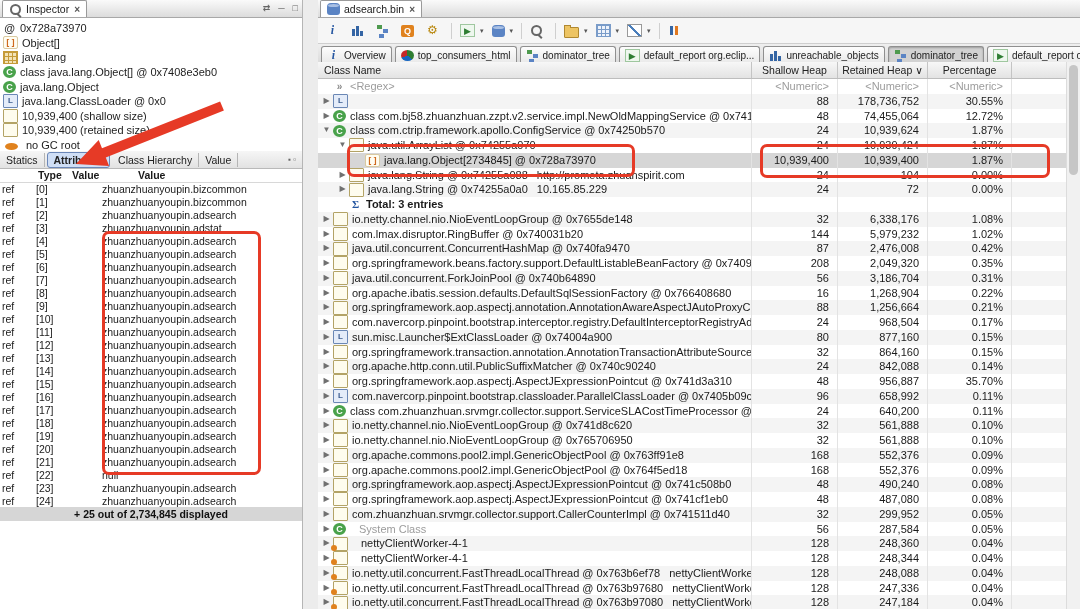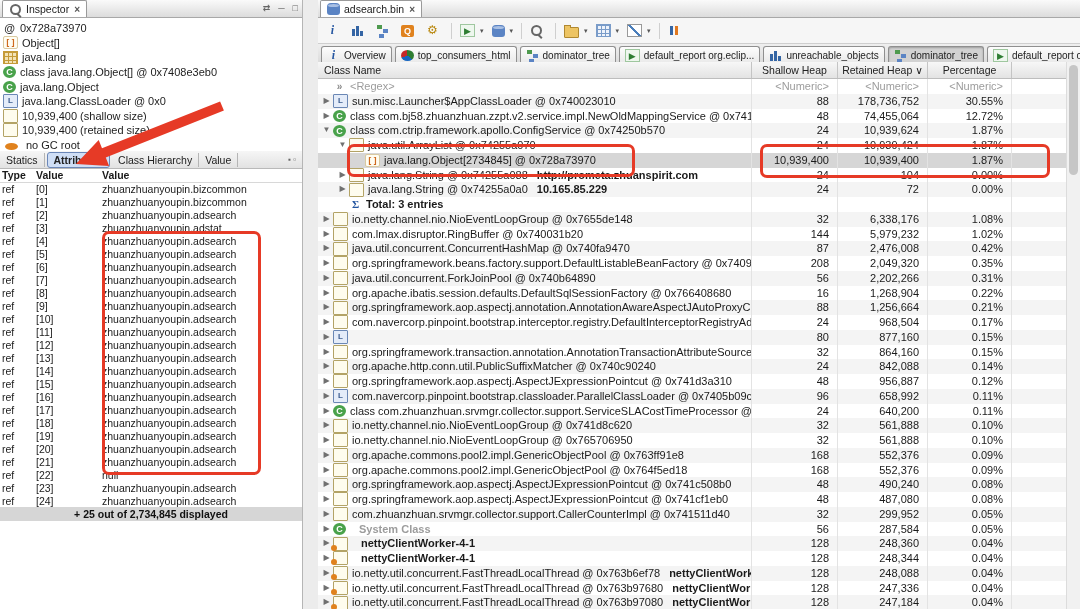--- a/index.html
+++ b/index.html
@@ -55,21 +55,21 @@
   #insp-summary{position:absolute;left:0;top:18px;width:302px;height:133px;overflow:hidden;padding-top:3px;}
   .sumrow{display:flex;align-items:center;height:14.6px;padding-left:3px;font-size:11px;color:#1d1d1d;white-space:nowrap;}
   
   #insp-tabs{position:absolute;left:0;top:151px;width:302px;height:17px;background:linear-gradient(#f6f6f6,#e2e2e2);border-bottom:1px solid #b9b9b9;display:flex;align-items:center;font-size:10.5px;}
   .itab{padding:1px 6px;border-right:1px solid #b5b5b5;color:#222;white-space:nowrap;}
   .itab.active{background:#cfdef5;border:1px solid #6b87b8;border-radius:3px;margin:0 2px;font-weight:bold;}
   #insp-tabs .mini{margin-left:auto;color:#666;font-size:8px;padding-right:4px;letter-spacing:2px;}
   
   #insp-table{position:absolute;left:0;top:168px;width:302px;}
   .trow{display:grid;grid-template-columns:34px 66px 1fr;height:13px;font-size:10.5px;line-height:13px;white-space:nowrap;}
-  .trow.head{font-weight:bold;height:14px;line-height:14px;border-bottom:1px solid #d8d8d8;}
+  .trow.head{font-weight:bold;height:14px;line-height:14px;border-bottom:1px solid #d8d8d8;padding-left:36px;}
   .tcell{overflow:hidden;padding-left:2px;}
   #insp-status{position:absolute;left:0;top:507px;width:302px;height:14px;background:#d6d6d6;font:bold 10.5px/14px "Liberation Sans",sans-serif;text-align:center;color:#111;}
   
   #heap .toolbar{height:25px;background:#f6f6f6;border-bottom:1px solid #cfcfcf;display:flex;align-items:center;padding-left:4px;}
   .tbtn{display:flex;align-items:center;padding:2px 3px;margin:0 1px;border-radius:2px;}
   .tsep{width:1px;height:16px;background:#cfcfcf;margin:0 4px;}
   #viewtabs{height:20px;background:linear-gradient(#efefef,#dadada);border-bottom:1px solid #a8a8a8;display:flex;align-items:stretch;font-size:10px;overflow:hidden;}
   .viewtab{display:flex;align-items:center;border:1px solid #8f8f8f;border-bottom:none;border-radius:3px 3px 0 0;background:linear-gradient(#fdfdfd,#e8e8e8);padding:0 5px;margin:2px 0 0 3px;white-space:nowrap;color:#222;}
   .viewtab.active{background:#d2d2d2;box-shadow:inset 0 1px 2px rgba(0,0,0,.25);}
   
@@ -80,21 +80,21 @@
   .hhead .hcell.first{text-align:left;padding-left:6px;}
   .hrow{height:14.75px;font-size:11px;line-height:14.75px;white-space:nowrap;}
   .hrow.stripe{background:#f4f4f4;}
   .hrow.sel{background:#d6d6d6;}
   .hcell{overflow:hidden;}
   .hcell.name{display:flex;align-items:center;border-right:1px solid #e3e3e3;}
   .hcell.num{text-align:right;padding-right:8px;border-right:1px solid #e3e3e3;font-variant-numeric:tabular-nums;}
   .hcell.pad{border-right:none;}
   .exp{display:inline-block;width:13px;flex:0 0 13px;text-align:center;color:#707070;font-size:8px;}
   .muted{color:#9c9c9c;}
-  .sfx{margin-left:9px;font-weight:bold;}
+  .sfx{margin-left:9px;}
   .total{font-weight:bold;}
   
   #vscroll{position:absolute;right:0;top:62px;width:13px;height:547px;background:#f1f1f1;border-left:1px solid #dcdcdc;}
   #vscroll .thumb{position:absolute;left:2px;top:3px;width:9px;height:110px;border-radius:5px;background:#c6c6c6;}
   
   .ann{position:absolute;border:3px solid #e63a26;border-radius:7px;pointer-events:none;z-index:40;}
   #ann-arrow{position:absolute;left:0;top:0;width:1080px;height:609px;pointer-events:none;z-index:41;}
 </style>
 </head>
 <body>
@@ -403,21 +403,20 @@
           </div>
           <div class="hcell num muted">&lt;Numeric&gt;</div>
           <div class="hcell num muted">&lt;Numeric&gt;</div>
           <div class="hcell num muted">&lt;Numeric&gt;</div>
           <div class="hcell pad"></div>
         </div>
         <div class="hrow stripe">
           <div class="hcell name" style="padding-left: 2px;">
             <span class="exp">▶</span>
             <span class="ic ic-cldoc">L</span>
-            <span>sun.misc.Launcher$AppClassLoader @ 0x740023010</span>
           </div>
           <div class="hcell num">88</div>
           <div class="hcell num">178,736,752</div>
           <div class="hcell num">30.55%</div>
           <div class="hcell pad"></div>
         </div>
         <div class="hrow">
           <div class="hcell name" style="padding-left: 2px;">
             <span class="exp">▶</span>
             <span class="ic ic-class">C</span>
@@ -540,21 +539,21 @@
           <div class="hcell num">0.35%</div>
           <div class="hcell pad"></div>
         </div>
         <div class="hrow stripe">
           <div class="hcell name" style="padding-left: 2px;">
             <span class="exp">▶</span>
             <span class="ic ic-doc"></span>
             <span>java.util.concurrent.ForkJoinPool @ 0x740b64890</span>
           </div>
           <div class="hcell num">56</div>
-          <div class="hcell num">2,202,266</div>
+          <div class="hcell num">3,186,704</div>
           <div class="hcell num">0.31%</div>
           <div class="hcell pad"></div>
         </div>
         <div class="hrow">
           <div class="hcell name" style="padding-left: 2px;">
             <span class="exp">▶</span>
             <span class="ic ic-doc"></span>
             <span>org.apache.ibatis.session.defaults.DefaultSqlSessionFactory @ 0x766408680</span>
           </div>
           <div class="hcell num">16</div>
@@ -581,20 +580,21 @@
           </div>
           <div class="hcell num">24</div>
           <div class="hcell num">968,504</div>
           <div class="hcell num">0.17%</div>
           <div class="hcell pad"></div>
         </div>
         <div class="hrow stripe">
           <div class="hcell name" style="padding-left: 2px;">
             <span class="exp">▶</span>
             <span class="ic ic-cldoc">L</span>
+            <span>sun.misc.Launcher$ExtClassLoader @ 0x74004a900</span>
           </div>
           <div class="hcell num">80</div>
           <div class="hcell num">877,160</div>
           <div class="hcell num">0.15%</div>
           <div class="hcell pad"></div>
         </div>
         <div class="hrow">
           <div class="hcell name" style="padding-left: 2px;">
             <span class="exp">▶</span>
             <span class="ic ic-doc"></span>
@@ -617,21 +617,21 @@
           <div class="hcell pad"></div>
         </div>
         <div class="hrow">
           <div class="hcell name" style="padding-left: 2px;">
             <span class="exp">▶</span>
             <span class="ic ic-doc"></span>
             <span>org.springframework.aop.aspectj.AspectJExpressionPointcut @ 0x741d3a310</span>
           </div>
           <div class="hcell num">48</div>
           <div class="hcell num">956,887</div>
-          <div class="hcell num">0.12%</div>
+          <div class="hcell num">35.70%</div>
           <div class="hcell pad"></div>
         </div>
         <div class="hrow stripe">
           <div class="hcell name" style="padding-left: 2px;">
             <span class="exp">▶</span>
             <span class="ic ic-cldoc">L</span>
             <span>com.navercorp.pinpoint.bootstrap.classloader.ParallelClassLoader @ 0x7405b09c0</span>
           </div>
           <div class="hcell num">96</div>
           <div class="hcell num">658,992</div>

